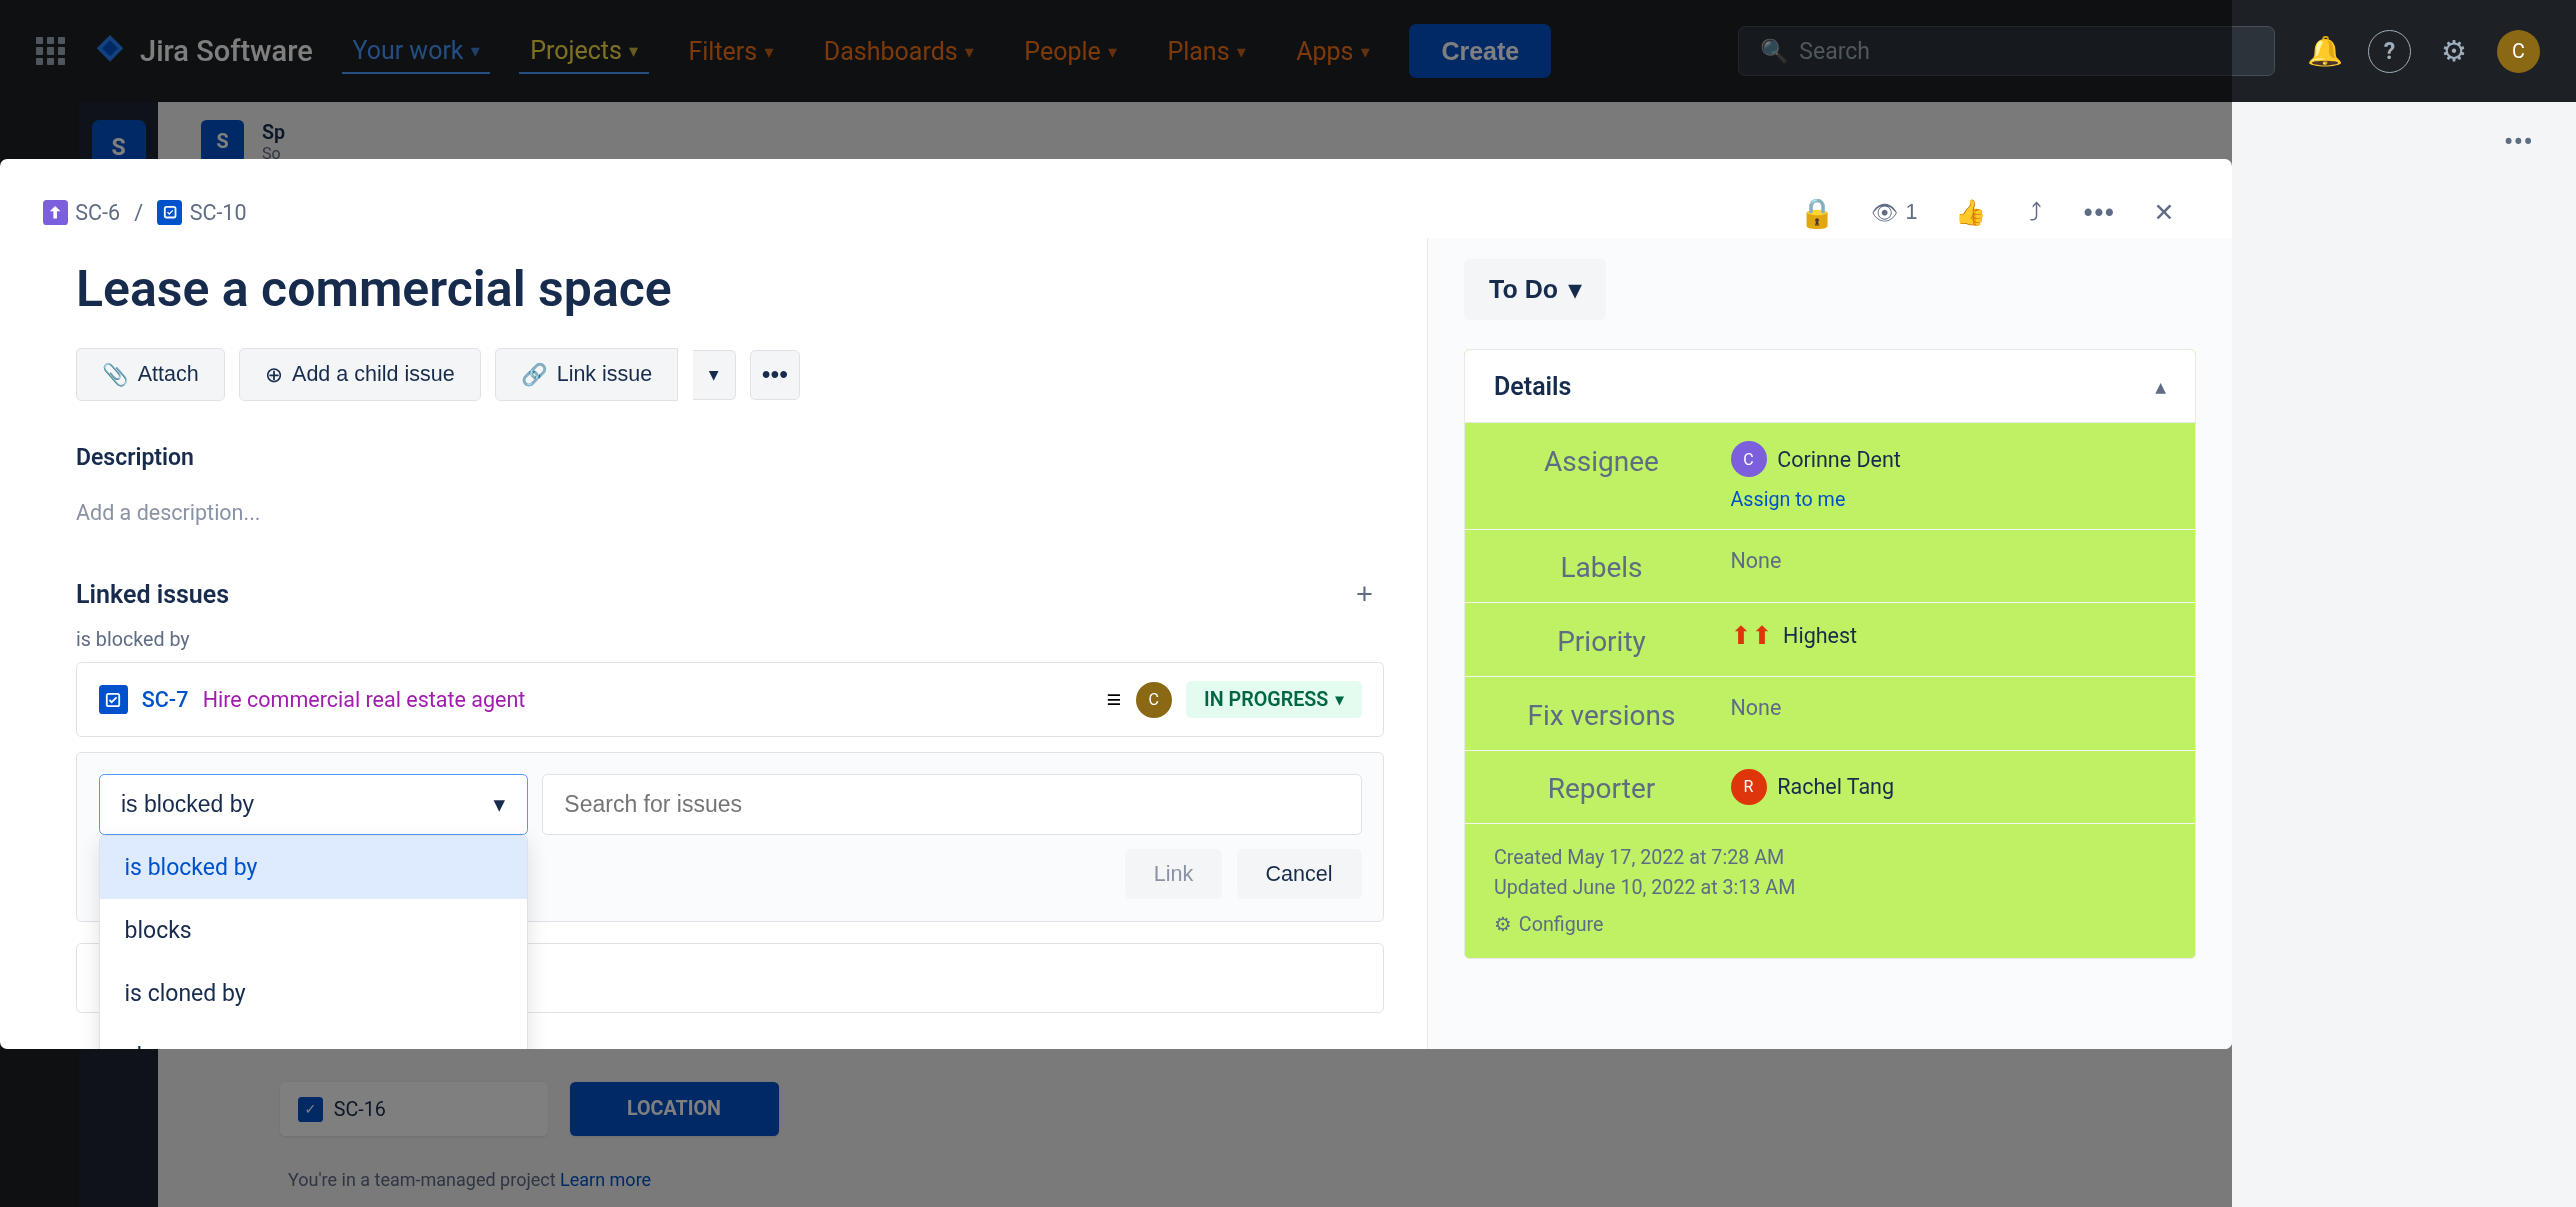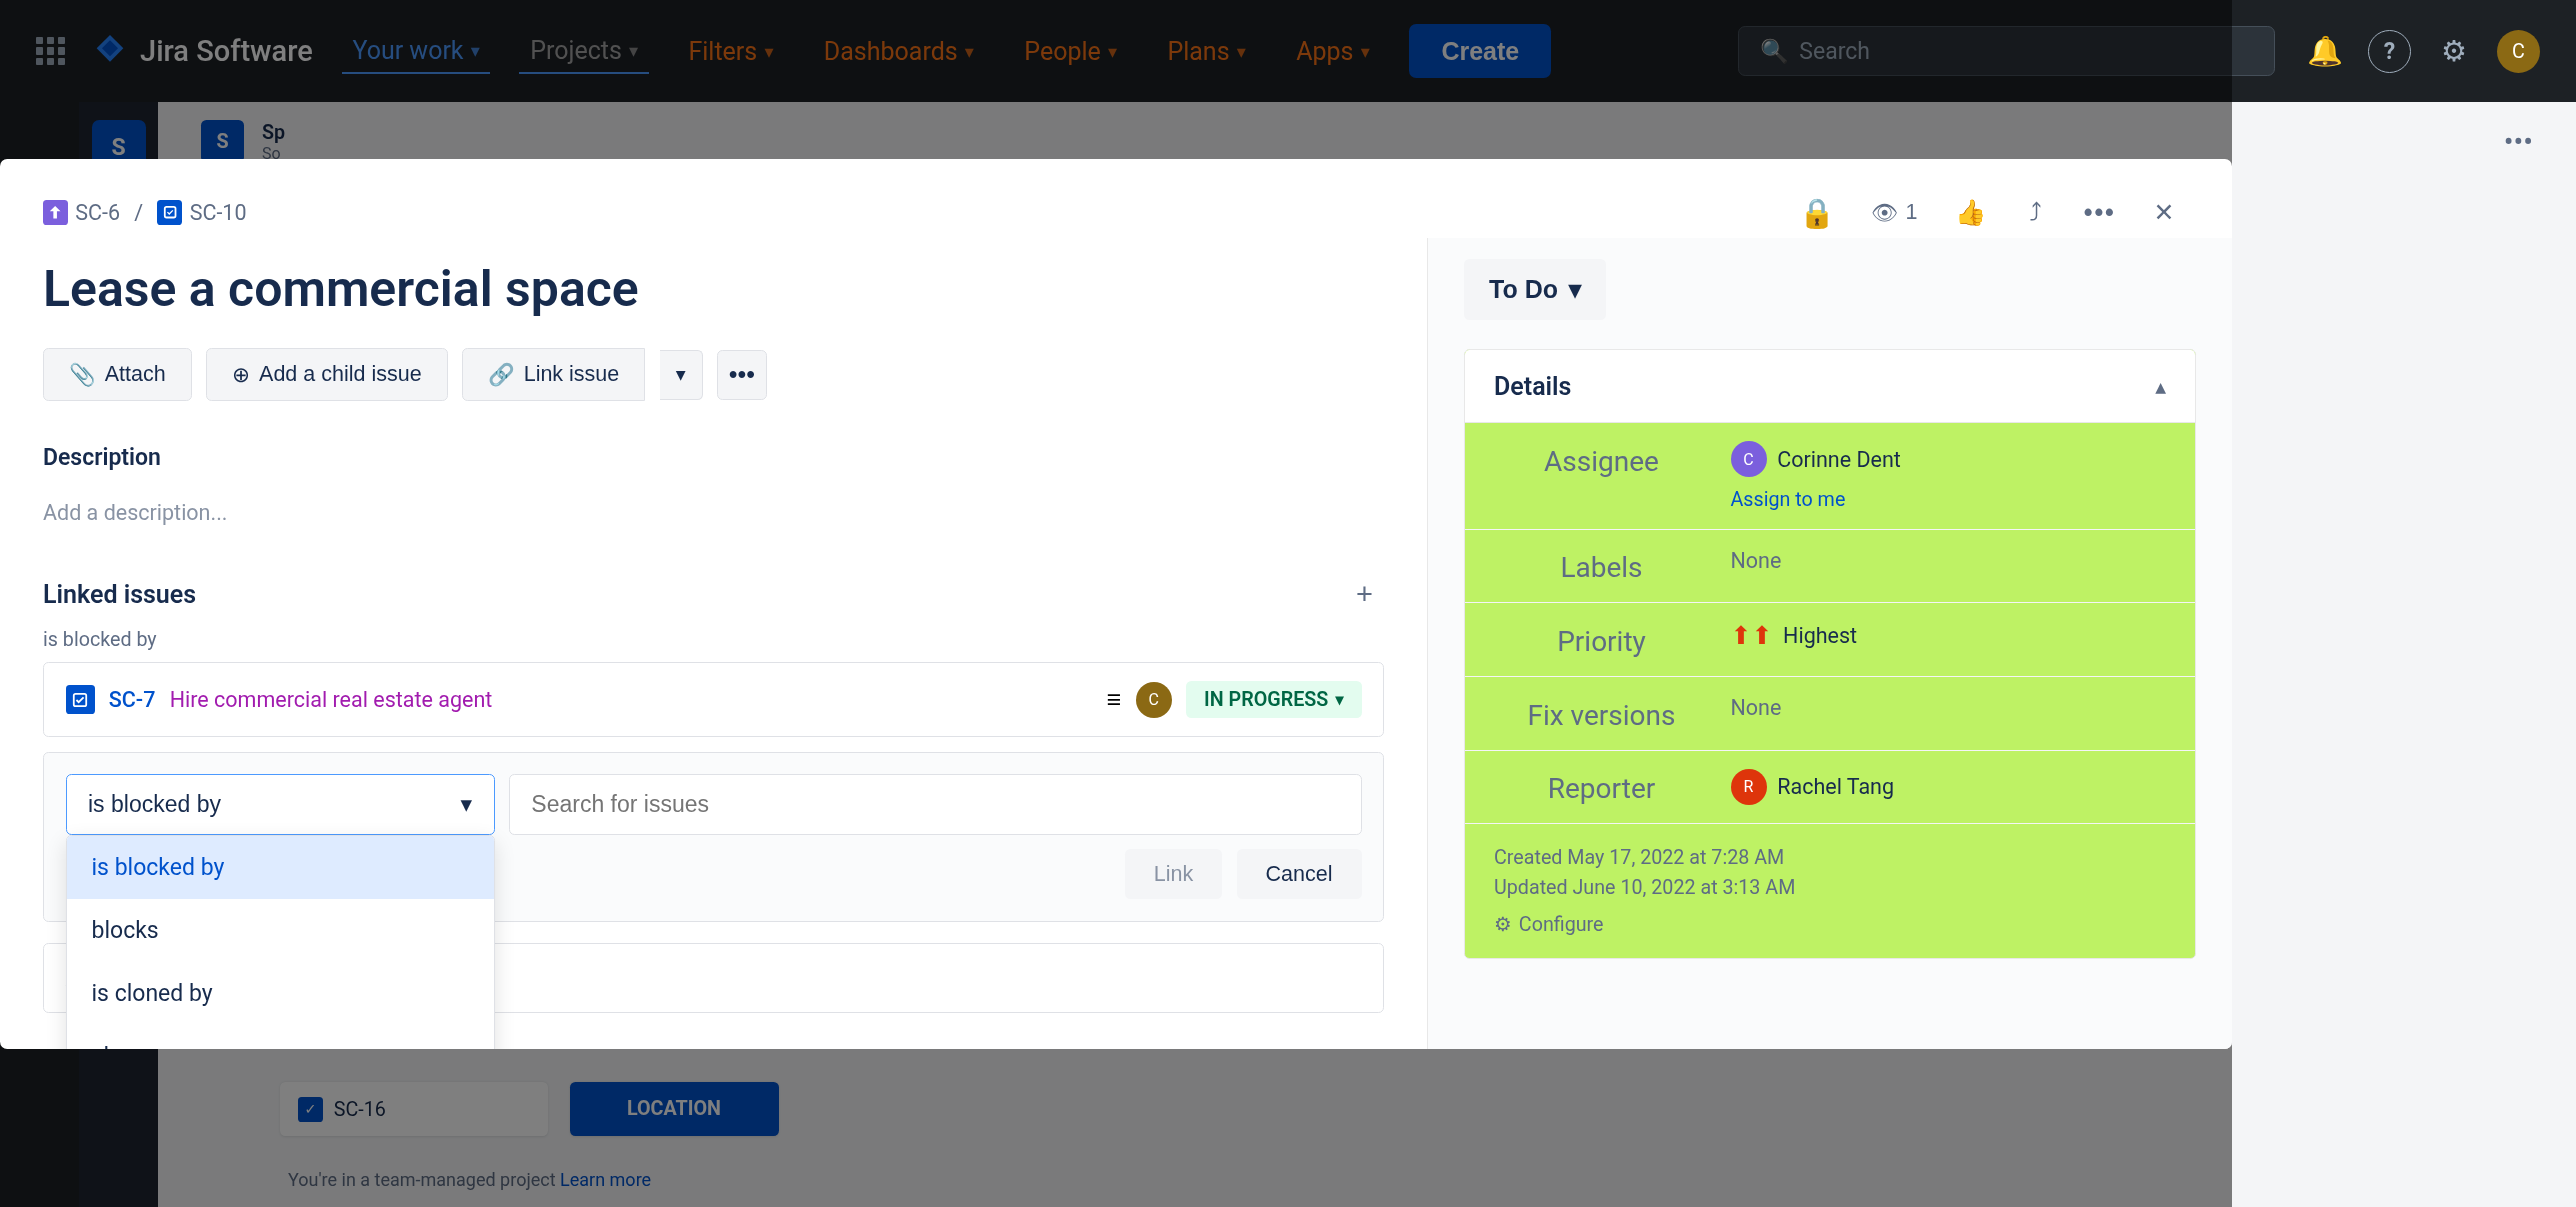--- a/index.html
+++ b/index.html
@@ -201,20 +201,21 @@
       cursor: pointer;
       padding: 7.2px 14.3px;
       border-radius: 5.4px;
     }
 
     
     .modal-body {
       display: flex;
       flex: 1;
       overflow: hidden;
+      padding-left: 33px;
     }
 
     
     .modal-left {
       flex: 1;
       padding: 21.5px 43px 36px;
       overflow-y: auto;
     }
 
     .issue-title {
@@ -663,21 +664,21 @@
       <path d="M18 0L33 15L18 30L3 15L18 0Z" fill="#2684FF"></path>
       <path d="M18 6L27 15L18 24L9 15L18 6Z" fill="#0052CC"></path>
     </svg>
     <span>Jira Software</span>
   </div>
 
   <div class="nav-item active">
     <span>Your work</span>
     <span class="nav-chevron">▾</span>
   </div>
-  <div class="nav-item" style="color:#a3a3a3; border-bottom:2.7px solid #4c9aff;">
+  <div class="nav-item" style="color:#fde047; border-bottom:2.7px solid #4c9aff;">
     <span>Projects</span>
     <span class="nav-chevron">▾</span>
   </div>
   <div class="nav-item">
     <span>Filters</span>
     <span class="nav-chevron">▾</span>
   </div>
   <div class="nav-item">
     <span>Dashboards</span>
     <span class="nav-chevron">▾</span>

